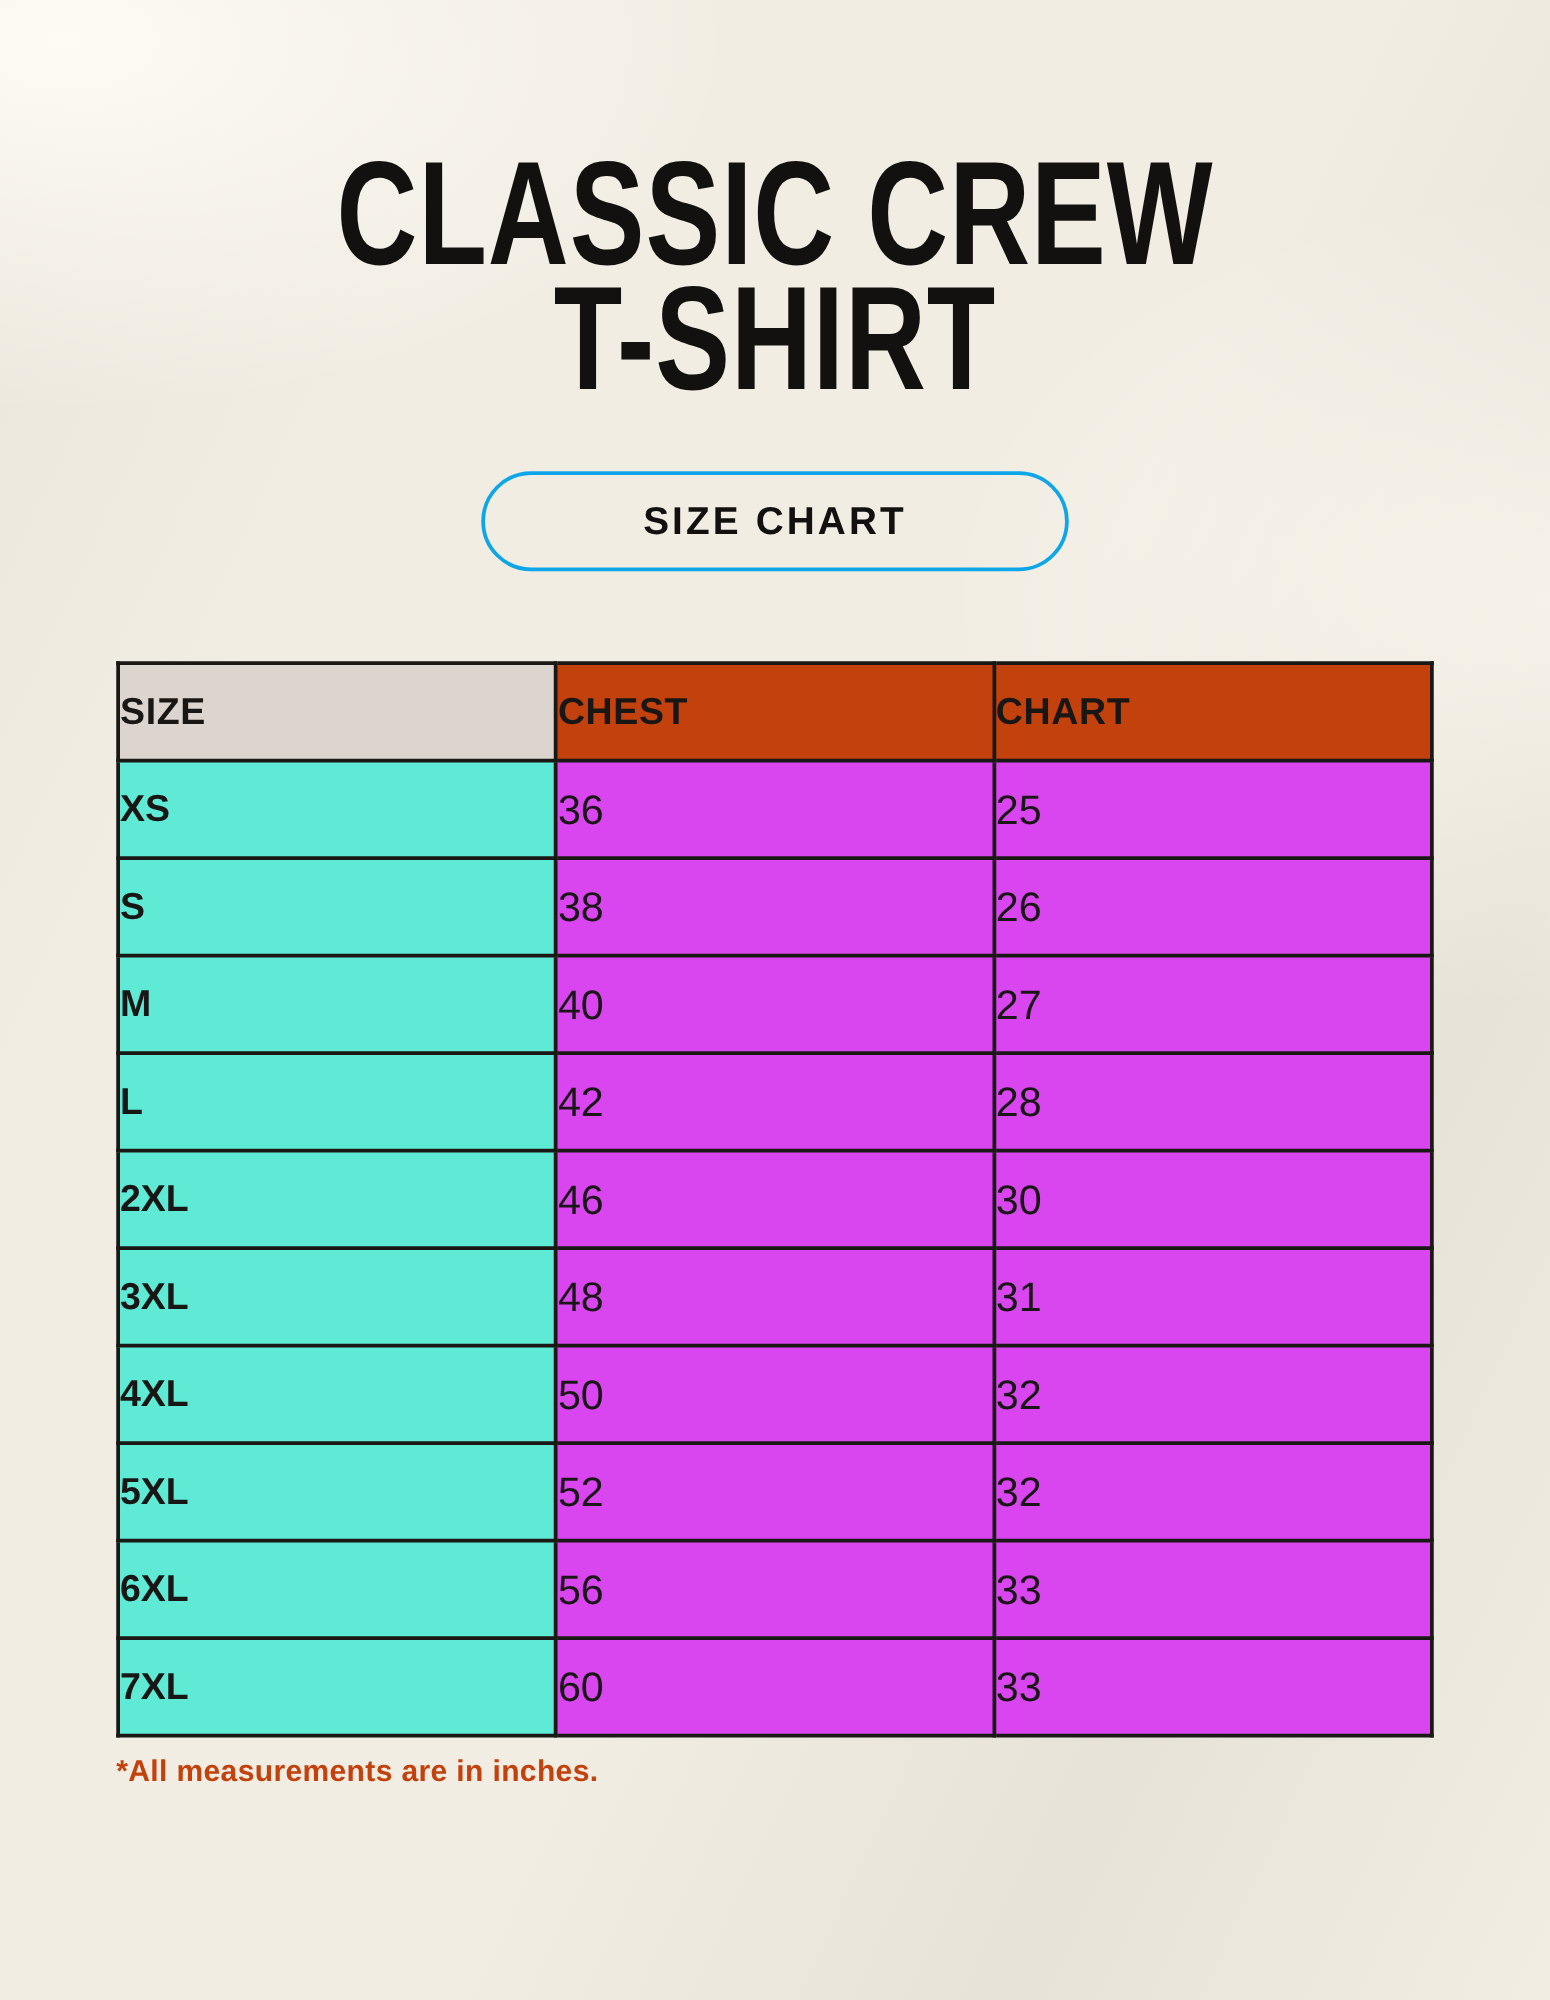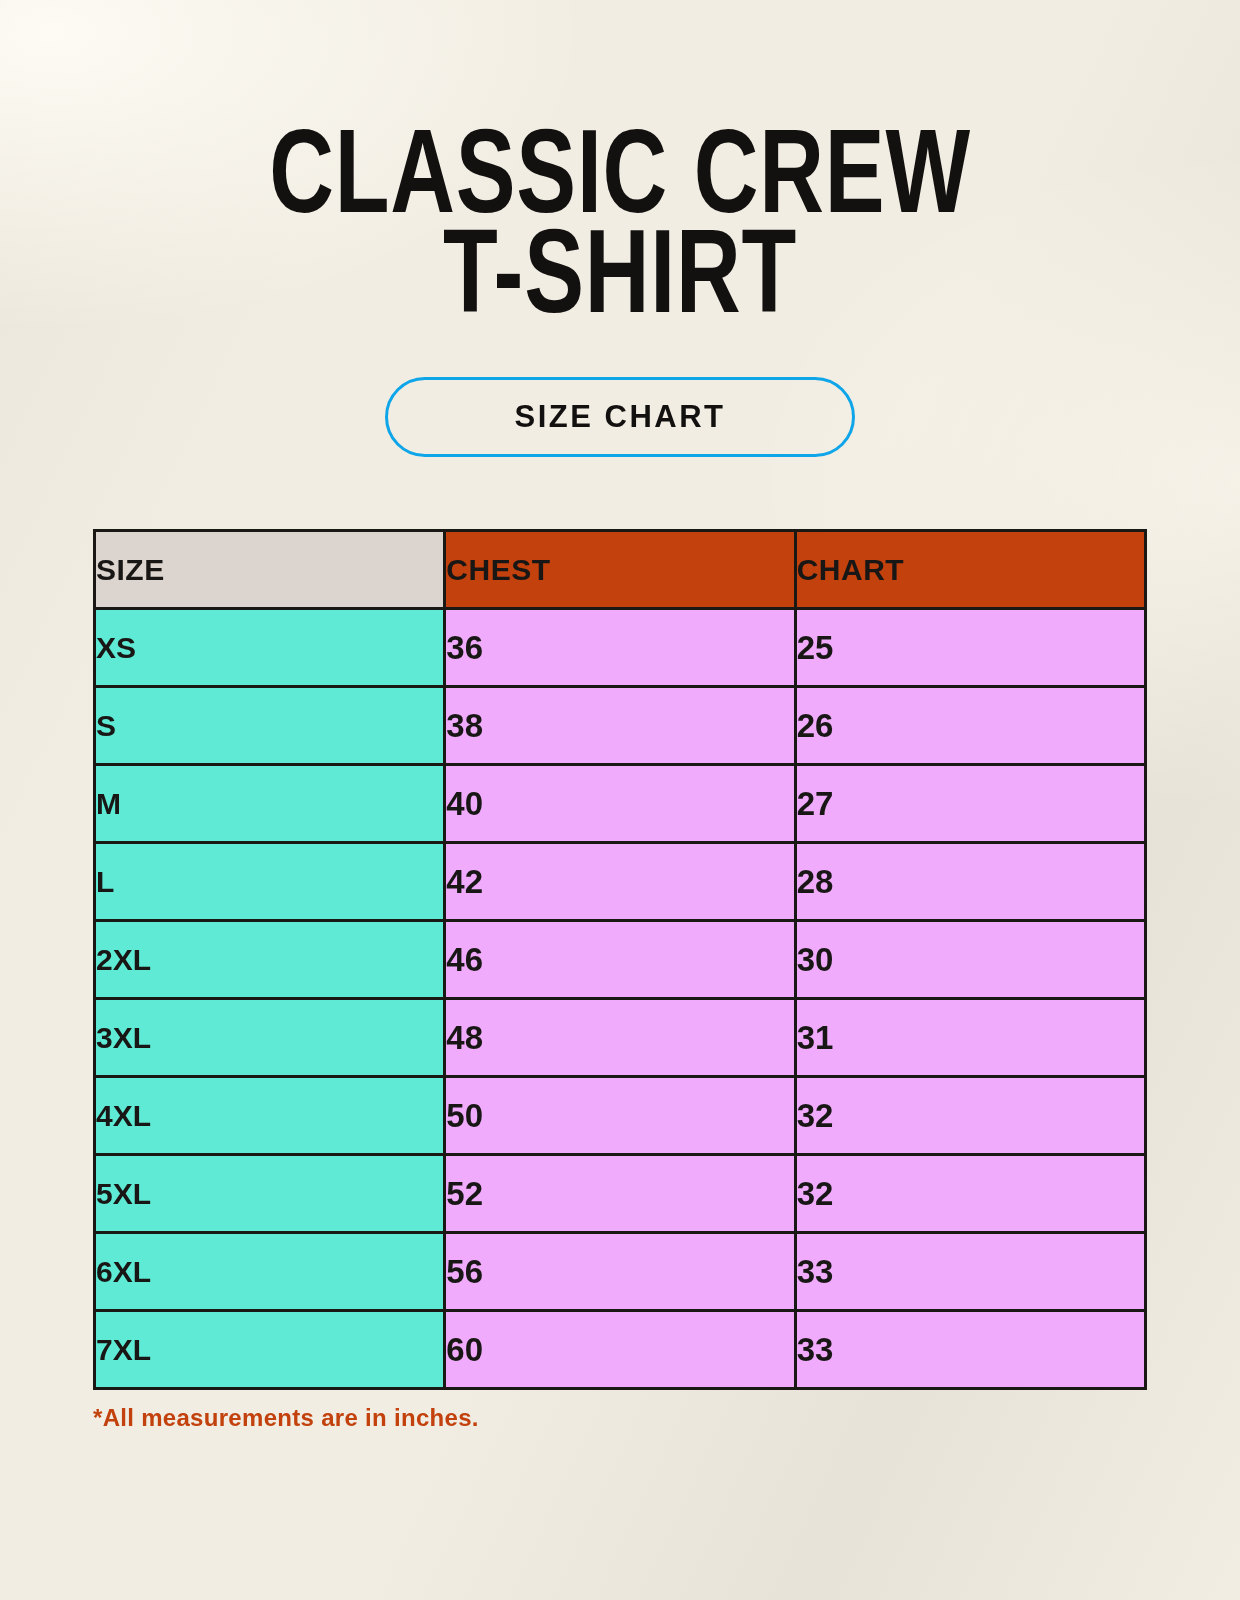--- a/index.html
+++ b/index.html
@@ -70,23 +70,23 @@
     letter-spacing: 0.5px;
     background: #c2410c;
   }
   thead th.col-size { background: #dcd4ce; }
   tbody th.col-size {
     background: #5eead4;
     font-size: 30px;
     font-weight: 700;
   }
   tbody td {
-    background: #f0abfc;
+    background: #d946ef;
     font-size: 33px;
-    font-weight: 700;
+    font-weight: 400;
   }
   .footnote {
     width: 1054px;
     margin: 14px auto 0 auto;
     text-align: left;
     font-size: 24px;
     font-weight: 700;
     letter-spacing: 0.3px;
     color: #c2410c;
   }

